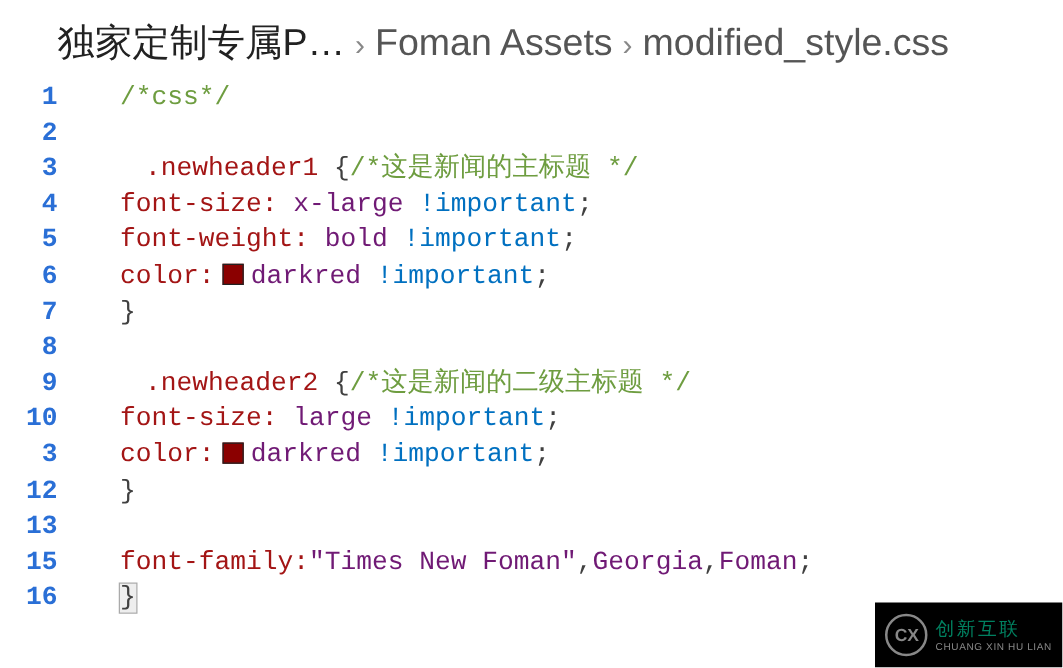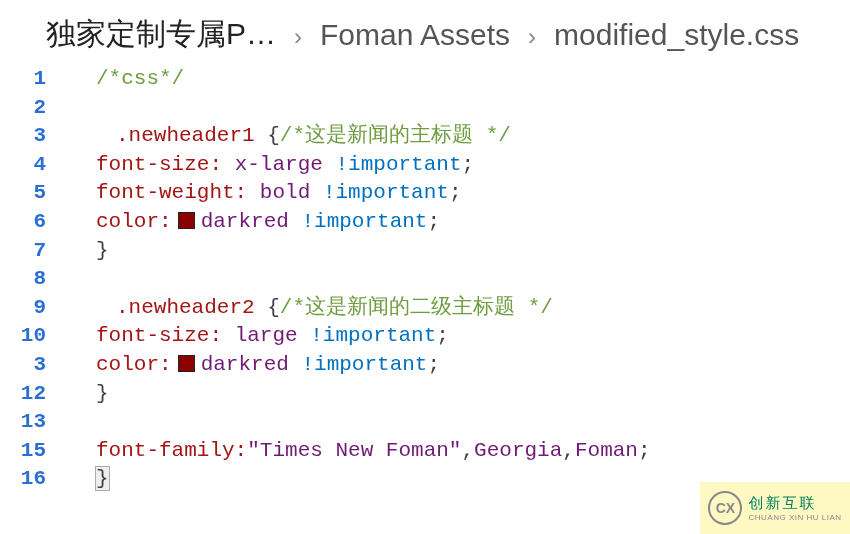--- a/index.html
+++ b/index.html
@@ -7,21 +7,21 @@
   width: 850px;
   height: 534px;
   background: #fff;
   font-family: "Segoe UI", "Microsoft YaHei", sans-serif;
   overflow: hidden;
   position: relative;
 }
 .breadcrumb {
   display: flex;
   align-items: center;
-  gap: 18px;
+  gap: 8px;
   padding: 14px 0 10px 46px;
   font-size: 30px;
   font-weight: 300;
   color: #595959;
 }
 .breadcrumb .chevron { color: #888; font-size: 24px; font-weight: 300; margin-top:4px;}
 .breadcrumb .crumb-link { color: #555; }
 .breadcrumb .crumb-trunc { color: #222; }
 .editor {
   width: 100%;
@@ -66,21 +66,21 @@
   width:12px; height:22px;
   border:1px solid #555;
   vertical-align:-3px;
 }
 .logo {
   position: absolute;
   right: 0;
   bottom: 0;
   width: 150px;
   height: 52px;
-  background: #fef9c3;
+  background: #000000;
   display:flex;
   align-items:center;
   justify-content:center;
   gap:6px;
 }
 .logo-mark {
   width:34px;height:34px;border-radius:50%;
   border:2px solid #888;display:flex;align-items:center;justify-content:center;
   font-weight:bold;color:#888;font-size:14px;
 }

